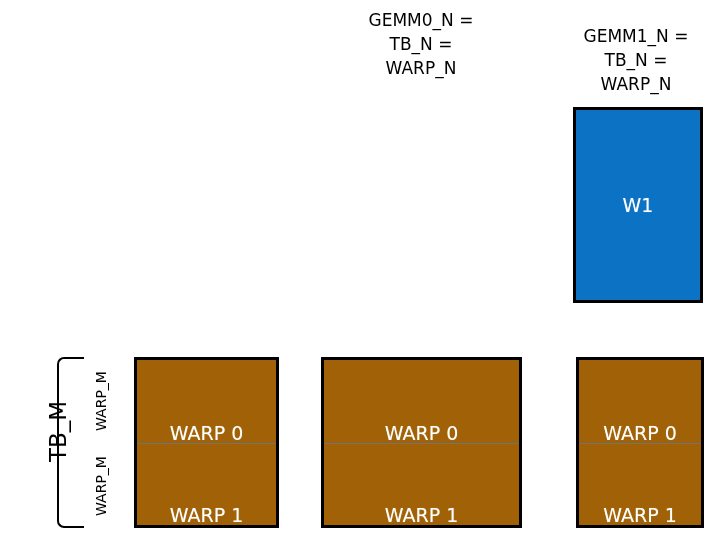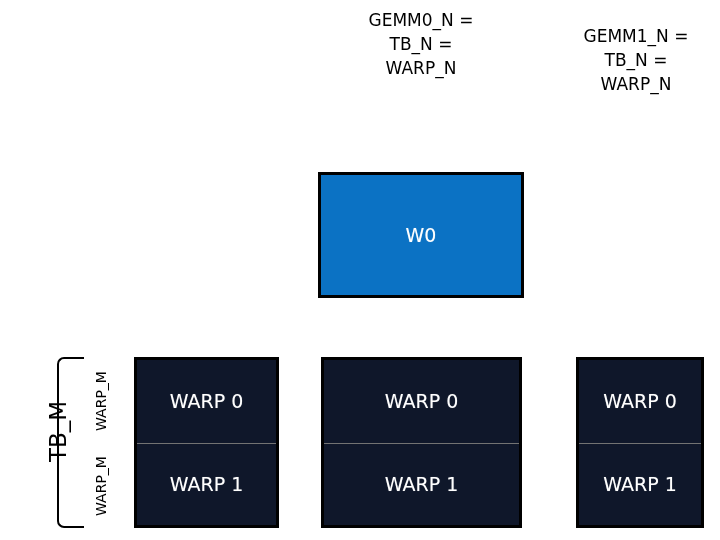--- a/index.html
+++ b/index.html
@@ -55,23 +55,23 @@
     position: absolute;
     border: 3px solid #000000;
     box-sizing: border-box;
     background: #76b900;
     display: flex;
     flex-direction: column;
   }
   .green-cell {
     flex: 1 1 50%;
     display: flex;
-    align-items: center;
+    align-items: flex-end;
     justify-content: center;
-    background: #0f172a;
+    background: #a16207;
     box-sizing: border-box;
   }
   .green-cell.divider-top {
     border-top: 1px solid #737373;
   }
   .green-cell .green-label {
     color: #ffffff;
     font-size: 19px;
     line-height: 19px;
     text-shadow: 0 0 1px rgba(255,255,255,0.35);
@@ -129,24 +129,24 @@
 <div id="canvas">
 
   <div class="col-header" id="header-gemm0">GEMM0_N =
 TB_N =
 WARP_N</div>
 
   <div class="col-header" id="header-gemm1">GEMM1_N =
 TB_N =
 WARP_N</div>
 
-  <div class="blue-box" id="blue-w0">
-    <span class="blue-label">W0</span>
+
+  <div class="blue-box" id="blue-w1">
+    <span class="blue-label">W1</span>
   </div>
-
 
   <div id="tbm-label">TB_M</div>
 
   <div id="tbm-bracket"></div>
 
   <div class="warpm-label" id="warpm-label-0">WARP_M</div>
 
   <div class="warpm-label" id="warpm-label-1">WARP_M</div>
 
   <div class="green-stack" id="green-stack-0">

